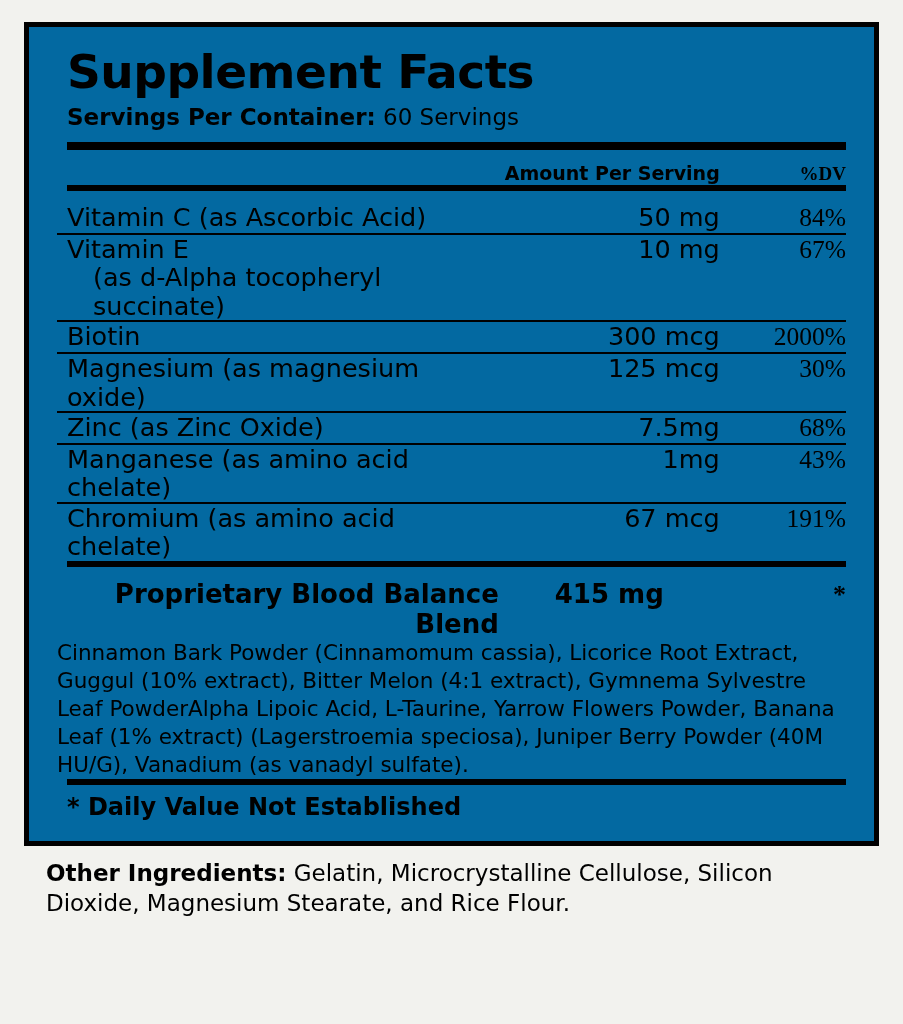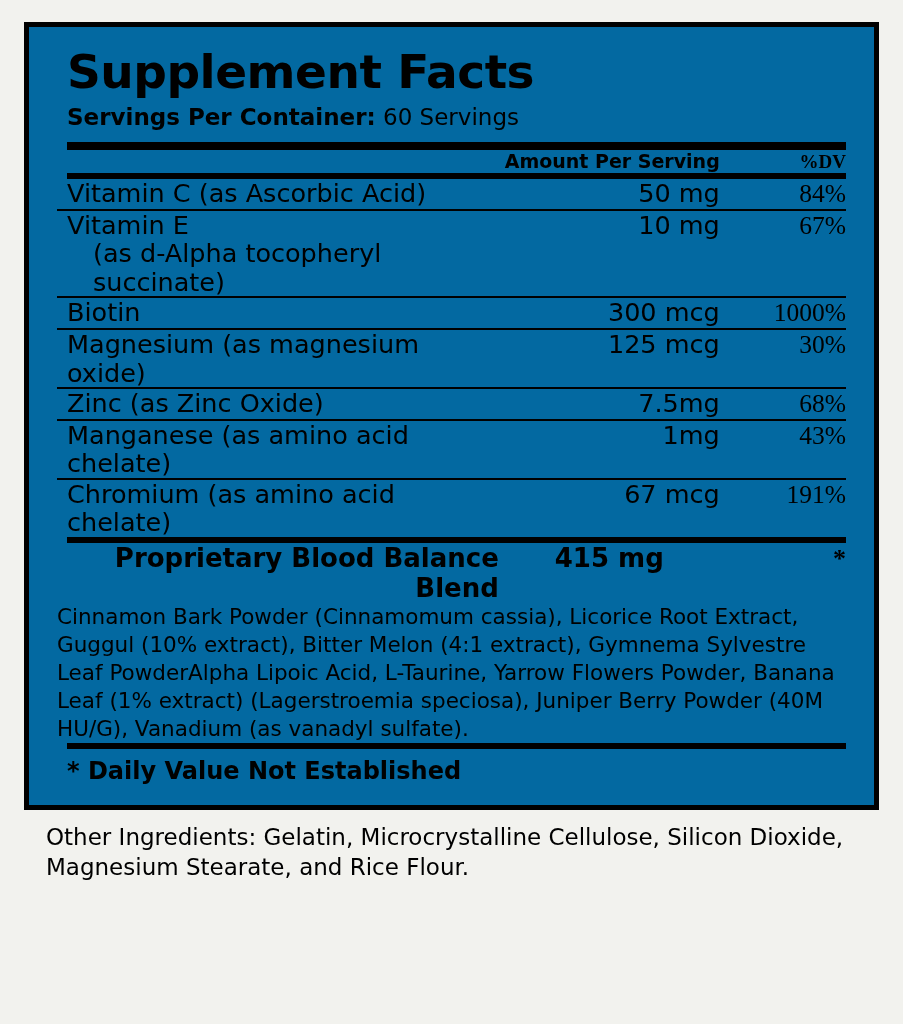--- a/index.html
+++ b/index.html
@@ -52,20 +52,21 @@
     margin: 0;
   }
   .rule-indent {
     margin-left: 10px;
     margin-right: 0;
   }
   table.facts {
     width: 100%;
     border-collapse: collapse;
     table-layout: fixed;
+    margin-top: 12px;
   }
   table.facts td {
     vertical-align: baseline;
     padding: 0;
   }
   .col-name  { width: 56%; }
   .col-amt   { width: 28%; }
   .col-dv    { width: 16%; font-family: Liberation Serif, serif; }
 
   .hdr-row td {
@@ -112,21 +113,21 @@
     font-size: 24px;
     font-weight: 700;
     padding: 8px 0 2px 10px;
   }
   .other {
     font-size: 23px;
     line-height: 1.33;
     margin: 12px 0 0 22px;
     padding-right: 24px;
   }
-  .other b { font-weight: 400; margin-top: 28px; }
+  .other b { font-weight: 700; margin-top: 28px; }
 </style>
 </head>
 <body>
 
 <div class="page">
 
   <div class="panel">
 
     <div class="title">Supplement Facts</div>
 
@@ -171,21 +172,21 @@
           <td class="col-name">
             <span>Vitamin E</span>
             <span class="nut-sub">(as d-Alpha tocopheryl succinate)</span>
           </td>
           <td class="col-amt">10 mg</td>
           <td class="col-dv">67%</td>
         </tr>
         <tr class="nut-row row-sep">
           <td class="col-name">Biotin</td>
           <td class="col-amt">300 mcg</td>
-          <td class="col-dv">1000%</td>
+          <td class="col-dv">2000%</td>
         </tr>
         <tr class="nut-row row-sep">
           <td class="col-name">Magnesium (as magnesium oxide)</td>
           <td class="col-amt">125 mcg</td>
           <td class="col-dv">30%</td>
         </tr>
         <tr class="nut-row row-sep">
           <td class="col-name">Zinc (as Zinc Oxide)</td>
           <td class="col-amt">7.5mg</td>
           <td class="col-dv">68%</td>

